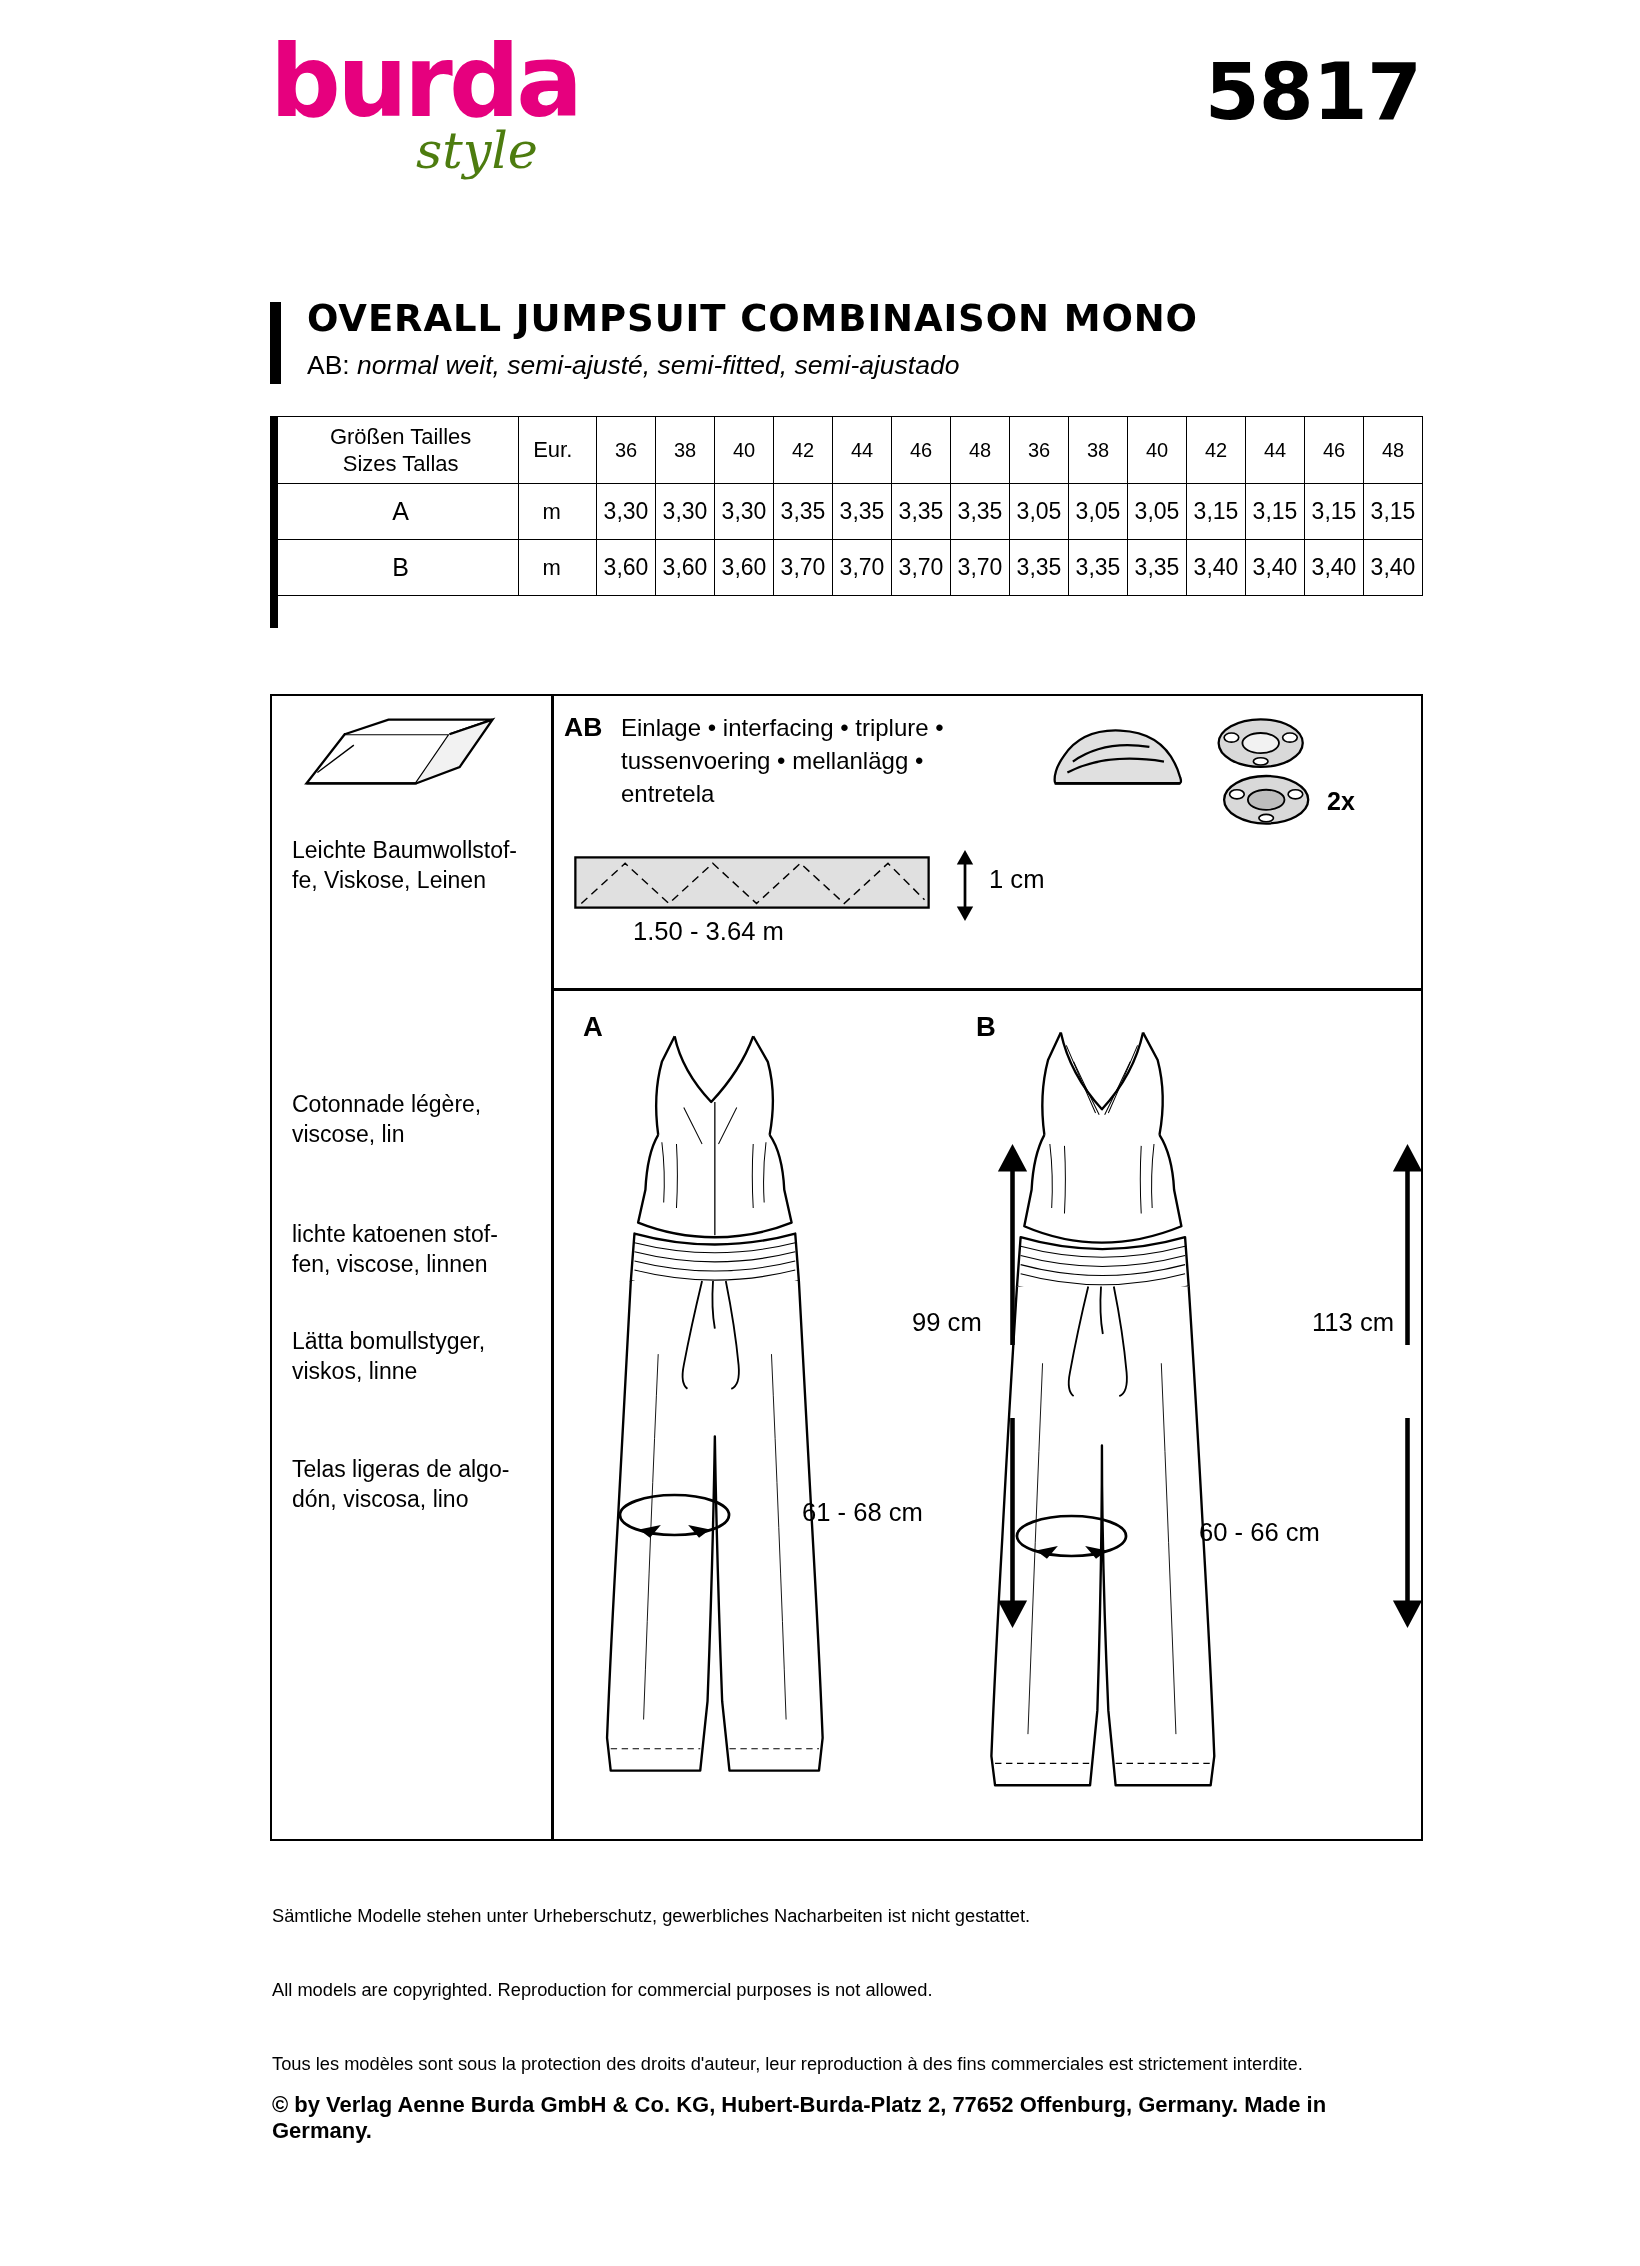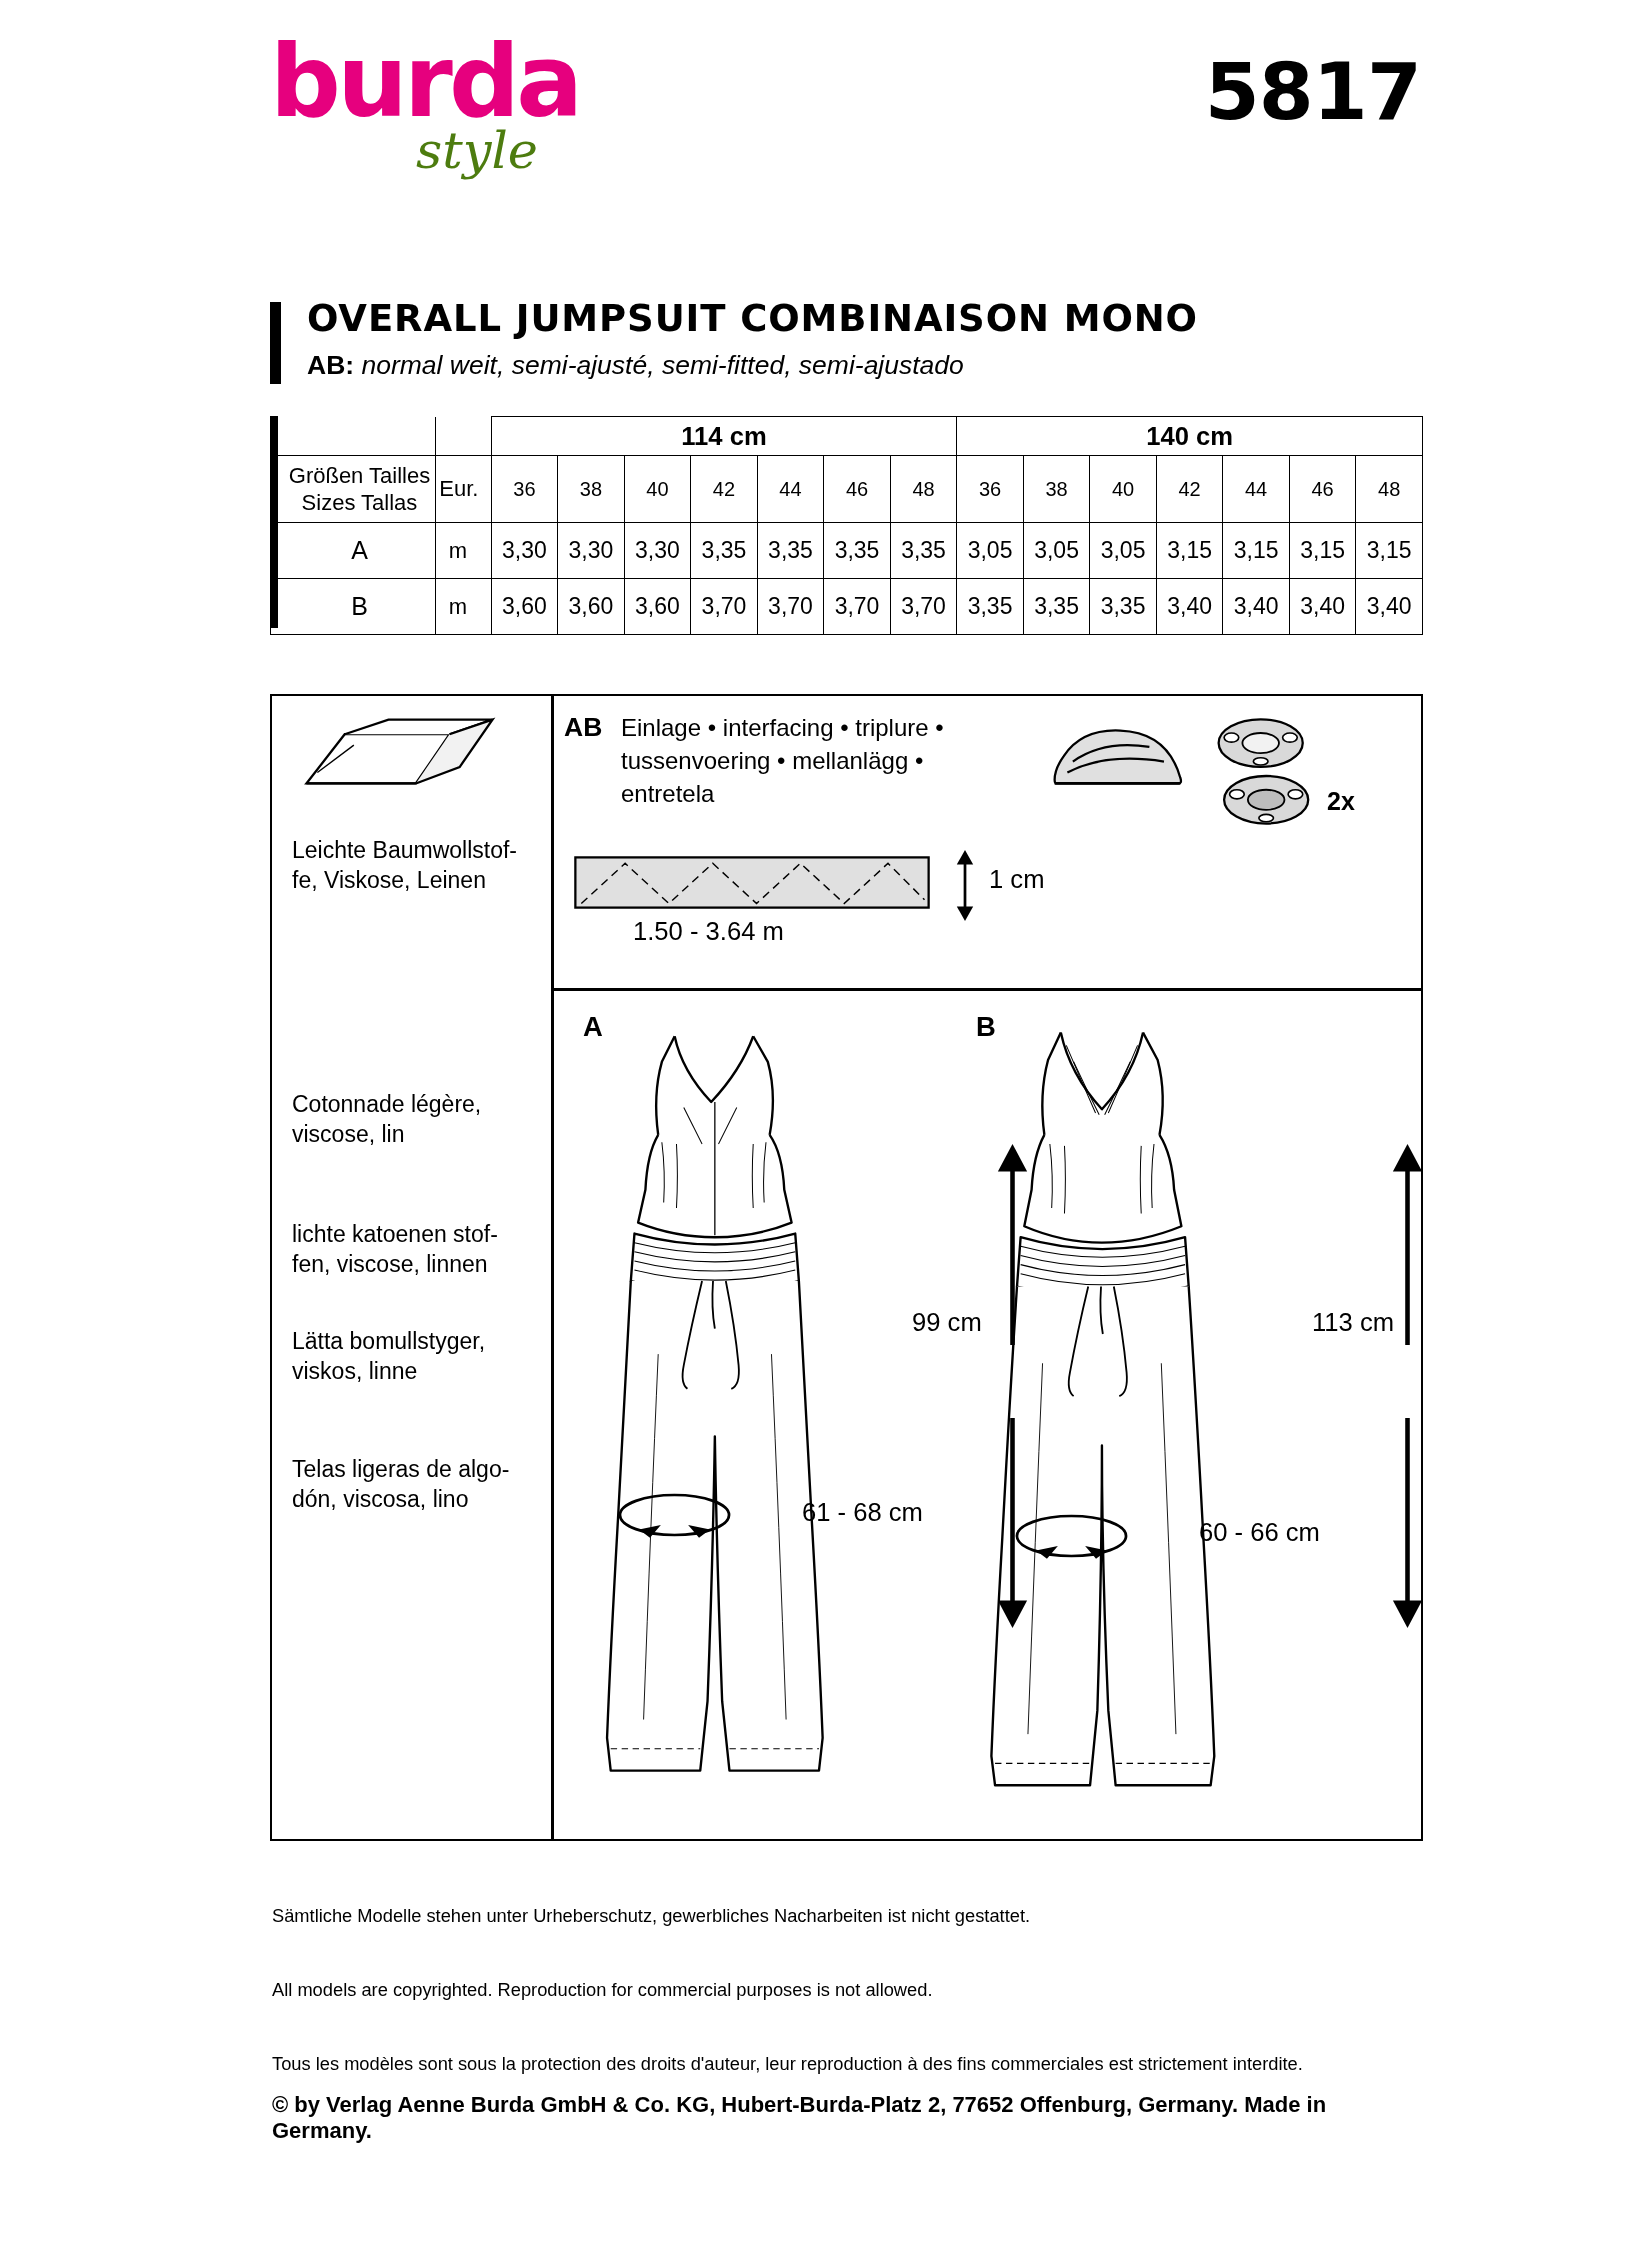--- a/index.html
+++ b/index.html
@@ -98,21 +98,21 @@
   .title-sub {
     position: absolute;
     left: 37px;
     top: 48px;
     font-size: 26.5px;
     font-style: italic;
     white-space: nowrap;
   }
   .title-sub b {
     font-style: normal;
-    font-weight: bold;
+    font-weight: normal;
     text-align: right;
   }
 
   
   .size-table {
     position: absolute;
     left: 270px;
     top: 416px;
     width: 1153px;
     border-collapse: collapse;
@@ -326,26 +326,20 @@
 
   <div class="title-block">
     <div class="title-bar"></div>
     <div class="title-main">OVERALL  JUMPSUIT  COMBINAISON  MONO</div>
     <div class="title-sub"><b>AB:</b><span> normal weit, semi-ajusté, semi-fitted, semi-ajustado</span></div>
   </div>
 
   <div class="tbl-left-bar"></div>
   <table class="size-table">
     <tbody>
-        <tr>
-      <td class="noborder-left noborder-top" style="border-left:none;border-top:none;width:146px;height:38px;"></td>
-      <td class="noborder-top" style="border-top:none;width:48px;"></td>
-      <td class="hdr-w" colspan="7">114 cm</td>
-      <td class="hdr-w" colspan="7">140 cm</td>
-    </tr>
     <tr>
       <td class="lbl-cell" rowspan="1" style="height:66px;">
         <div>Größen   Tailles</div>
         <div>Sizes    Tallas</div>
       </td>
       <td class="eur-cell">Eur.</td>
       <td class="sz-cell" style="width:58px;">36</td>
       <td class="sz-cell" style="width:58px;">38</td>
       <td class="sz-cell" style="width:58px;">40</td>
       <td class="sz-cell" style="width:58px;">42</td>

